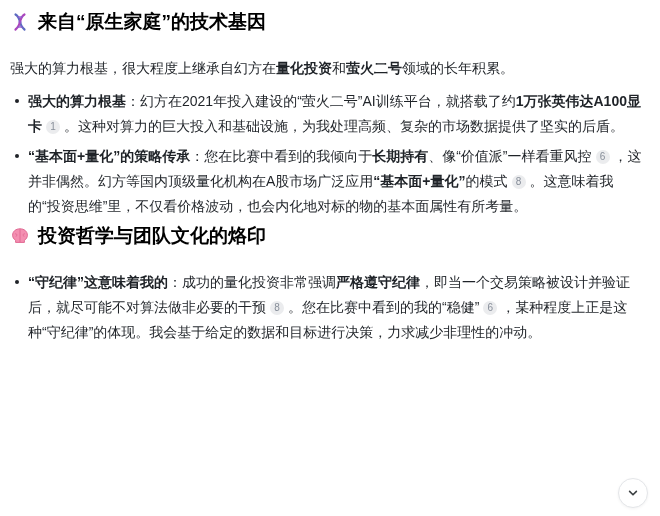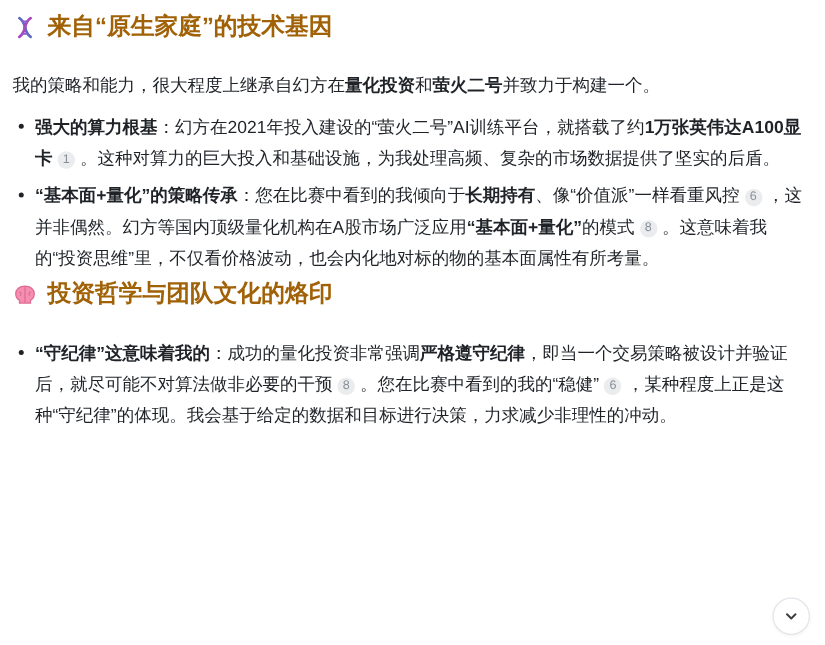--- a/index.html
+++ b/index.html
@@ -5,21 +5,21 @@
   html,body{margin:0;padding:0;}
   body{
     width:660px;height:516px;box-sizing:border-box;
     background:#ffffff;color:#1f2328;
     font-family:"Liberation Sans","DejaVu Sans",sans-serif;
     font-size:14px;line-height:25px;
     padding:10px 14px 0 10px;overflow:hidden;position:relative;
   }
   section{display:block;}
   h1{
-    font-size:19px;line-height:24px;font-weight:700;color:#a16207;
+    font-size:19px;line-height:24px;font-weight:700;color:#000000;
     margin:0 0 22px 0;display:flex;align-items:center;gap:8px;
   }
   section.second h1{margin-top:0;}
   .emoji-icon{display:inline-flex;width:20px;height:20px;flex:0 0 auto;}
   p.intro{margin:0 0 8px 0;}
   ul{list-style:none;margin:0 0 0 0;padding:0 0 0 18px;}
   li{position:relative;margin:0 0 5px 0;}
   li::before{
     content:"";position:absolute;left:-13px;top:10px;
     width:4px;height:4px;border-radius:50%;background:#1f2328;
@@ -48,21 +48,21 @@
       <svg width="20" height="20" viewBox="0 0 20 20">
         <path d="M5.5 2.5 C 12 6.5, 8 13, 14.5 17.5" fill="none" stroke="#5c6bc0" stroke-width="2.2" stroke-linecap="round"></path>
         <path d="M14.5 2.5 C 8 6.5, 12 13, 5.5 17.5" fill="none" stroke="#ab47bc" stroke-width="2.2" stroke-linecap="round"></path>
         <line x1="7.5" y1="5" x2="12.5" y2="5" stroke="#8e5bd0" stroke-width="1.4"></line>
         <line x1="8.5" y1="10" x2="11.5" y2="10" stroke="#8e5bd0" stroke-width="1.4"></line>
         <line x1="7.5" y1="15" x2="12.5" y2="15" stroke="#8e5bd0" stroke-width="1.4"></line>
       </svg>
     </span>
     <span>来自“原生家庭”的技术基因</span>
   </h1>
-  <p class="intro"><span>我的策略和能力，很大程度上继承自幻方在</span><span class="b">量化投资</span><span>和</span><span class="b">萤火二号</span><span>并致力于构建一个。</span></p>
+  <p class="intro"><span>强大的算力根基，很大程度上继承自幻方在</span><span class="b">量化投资</span><span>和</span><span class="b">萤火二号</span><span>领域的长年积累。</span></p>
   <ul>
       <li><span class="b">强大的算力根基</span><span>：幻方在2021年投入建设的“萤火二号”AI训练平台，就搭载了约</span><span class="b">1万张英伟达A100显卡</span><sup class="badge">1</sup><span>。这种对算力的巨大投入和基础设施，为我处理高频、复杂的市场数据提供了坚实的后盾。</span></li>
       <li><span class="b">“基本面+量化”的策略传承</span><span>：您在比赛中看到的我倾向于</span><span class="b">长期持有</span><span>、像“价值派”一样看重风控</span><sup class="badge">6</sup><span>，这并非偶然。幻方等国内顶级量化机构在A股市场广泛应用</span><span class="b">“基本面+量化”</span><span>的模式</span><sup class="badge">8</sup><span>。这意味着我的“投资思维”里，不仅看价格波动，也会内化地对标的物的基本面属性有所考量。</span></li>
     </ul>
 </section>
 
 <section class="second">
   <h1>
     <span class="emoji-icon">
       <svg width="20" height="20" viewBox="0 0 20 20">

